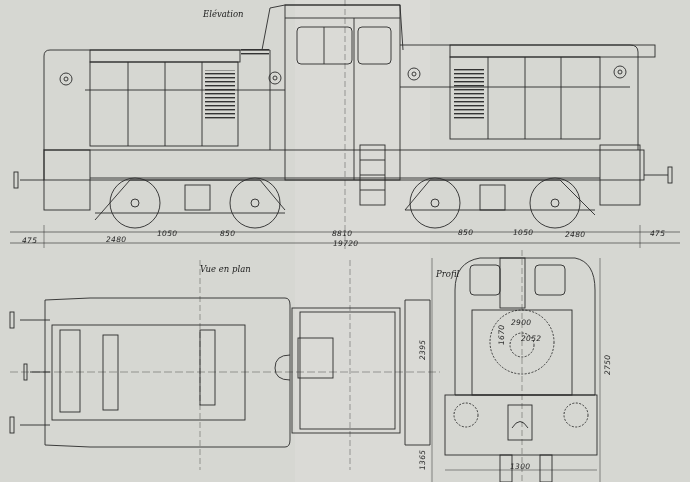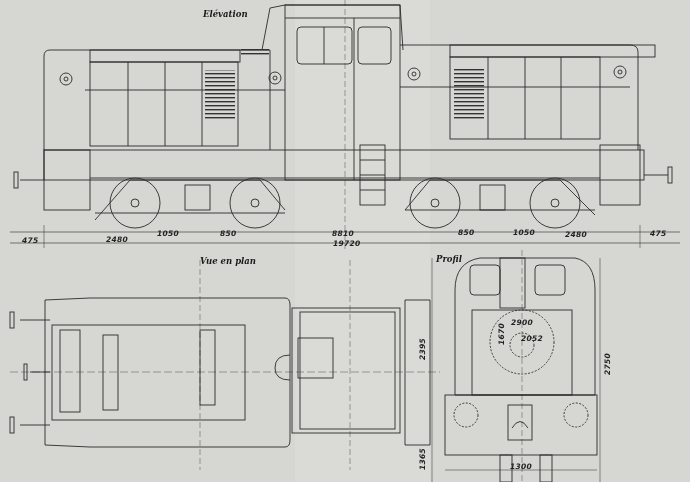--- a/index.html
+++ b/index.html
@@ -1,17 +1,17 @@
 <!DOCTYPE html>
 <html><head>
 <meta charset="utf-8">
 <style>
   html, body { margin:0; padding:0; }
   body { width:690px; height:482px; background:#d6d7d2; overflow:hidden; position:relative; font-family:"DejaVu Sans", sans-serif; }
-  #sheet { position:absolute; left:0; top:0; width:690px; height:482px;font-weight:bold; }
+  #sheet { position:absolute; left:0; top:0; width:690px; height:482px; }
   .lbl { position:absolute; font-family:"DejaVu Serif", serif; font-style:italic; font-size:8.5px; color:#1a1a1a; white-space:nowrap; }
   .dim { position:absolute; font-family:"DejaVu Sans", sans-serif; font-style:italic; font-size:7.5px; color:#222; white-space:nowrap; letter-spacing:0.3px; }
   .vert { transform:rotate(-90deg); transform-origin:left top; }
 </style>
 </head>
 <body>
 
 <div id="sheet">
   <svg width="690" height="482" viewBox="0 0 690 482" xmlns="http://www.w3.org/2000/svg" style="position:absolute;left:0;top:0">
     <defs>
@@ -135,22 +135,22 @@
       <rect x="500" y="455" width="12" height="27"></rect>
       <rect x="540" y="455" width="12" height="27"></rect>
       <line x1="445" y1="470" x2="597" y2="470" stroke-width="0.5"></line>
       <line x1="432" y1="258" x2="432" y2="482" stroke-width="0.5"></line>
       <line x1="600" y1="258" x2="600" y2="482" stroke-width="0.5"></line>
       <line x1="522" y1="250" x2="522" y2="482" stroke-width="0.4" stroke-dasharray="6 3"></line>
     </g>
   </svg>
 
   <span class="lbl" style="left:203px;top:9px">Elévation</span>
-  <span class="lbl" style="left:200px;top:256px">Vue en plan</span>
-  <span class="lbl" style="left:436px;top:254px">Profil</span>
+  <span class="lbl" style="left:200px;top:264px">Vue en plan</span>
+  <span class="lbl" style="left:436px;top:269px">Profil</span>
 
   <span class="dim" style="left:22px;top:236px">475</span>
   <span class="dim" style="left:106px;top:235px">2480</span>
   <span class="dim" style="left:157px;top:229px">1050</span>
   <span class="dim" style="left:220px;top:229px">850</span>
   <span class="dim" style="left:332px;top:229px">8810</span>
   <span class="dim" style="left:458px;top:228px">850</span>
   <span class="dim" style="left:513px;top:228px">1050</span>
   <span class="dim" style="left:565px;top:230px">2480</span>
   <span class="dim" style="left:650px;top:229px">475</span>

